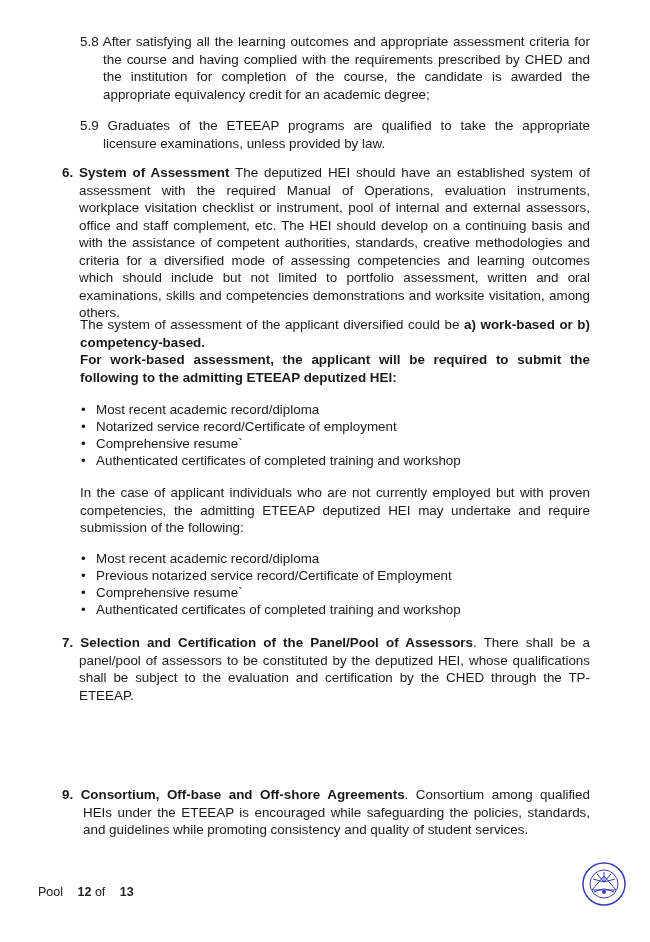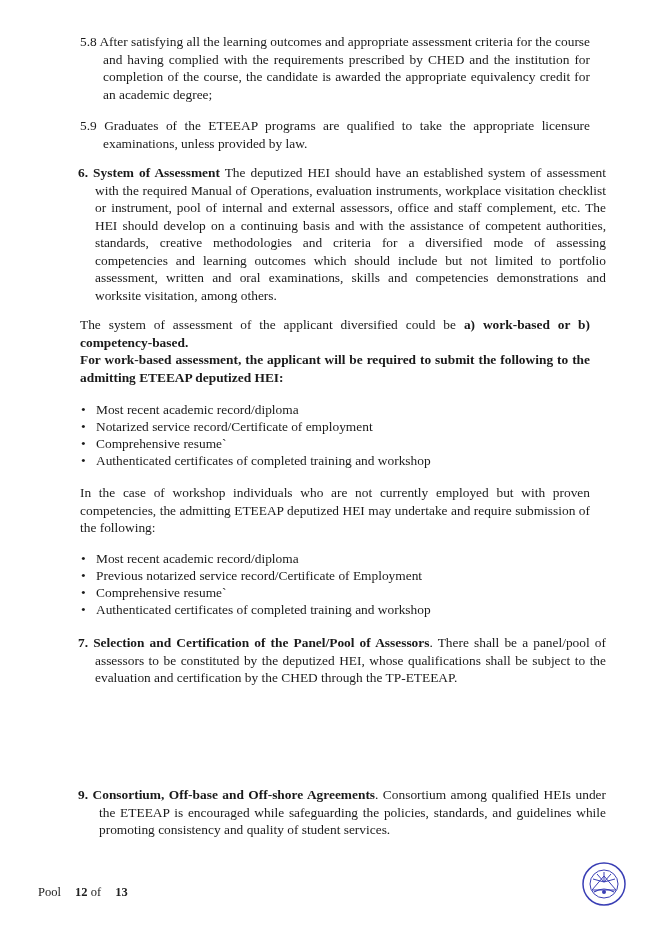--- a/index.html
+++ b/index.html
@@ -1,23 +1,23 @@
 <!DOCTYPE html>
 <html><head>
 <meta charset="utf-8">
 <style>
   html, body { margin: 0; padding: 0; background: #ffffff; }
   body { width: 650px; height: 942px; position: relative; overflow: hidden;
          font-family: "Liberation Sans", sans-serif; color: #1a1a1a; font-size: 13.4px; }
-  .page { position: absolute; left: 0; top: 0; width: 554px; height: 942px; font-family: Liberation Serif, serif; }
+  .page { position: absolute; left: 0; top: 0; width: 554px; height: 942px; }
   .p { position: absolute; left: 80px; width: 510px; line-height: 17.5px; text-align: justify; margin: 0; }
   .sub { position: absolute; left: 80px; width: 510px; line-height: 17.5px; text-align: justify;
          padding-left: 23px; text-indent: -23px; box-sizing: border-box; }
   .num { position: absolute; left: 62px; width: 528px; line-height: 17.5px; text-align: justify;
-         padding-left: 17px; text-indent: -17px; box-sizing: border-box; margin-left: 16px; }
+         padding-left: 17px; text-indent: -17px; box-sizing: border-box; }
   .num.wide { padding-left: 21px; text-indent: -21px; }
   .b { font-weight: bold; }
   ul.bl { position: absolute; left: 80px; width: 510px; margin: 0; padding: 0; list-style: none; }
   ul.bl li { position: relative; padding-left: 16px; line-height: 17px; }
   ul.bl li .dot { position: absolute; left: 1px; top: 0; }
   .footer { position: absolute; left: 38px; top: 885px; font-size: 12.5px; color: #222; }
   .footer b { font-weight: bold; margin-left: 11px; }
   .seal { position: absolute; left: 580px; top: 860px; width: 48px; height: 48px; }
 </style>
 </head>
@@ -44,21 +44,21 @@
 
   <p class="p b" style="top:351px;">For work-based assessment, the applicant will be required to submit the following to the admitting ETEEAP deputized HEI:</p>
 
   <ul class="bl" style="top:401px;">
     <li><span class="dot">•</span><span>Most recent academic record/diploma</span></li>
     <li><span class="dot">•</span><span>Notarized service record/Certificate of employment</span></li>
     <li><span class="dot">•</span><span>Comprehensive resume`</span></li>
     <li><span class="dot">•</span><span>Authenticated certificates of completed training and workshop</span></li>
   </ul>
 
-  <p class="p" style="top:484px;">In the case of workshop individuals who are not currently employed but with proven competencies, the admitting ETEEAP deputized HEI may undertake and require submission of the following:</p>
+  <p class="p" style="top:484px;">In the case of applicant individuals who are not currently employed but with proven competencies, the admitting ETEEAP deputized HEI may undertake and require submission of the following:</p>
 
   <ul class="bl" style="top:550px;">
     <li><span class="dot">•</span><span>Most recent academic record/diploma</span></li>
     <li><span class="dot">•</span><span>Previous notarized service record/Certificate of Employment</span></li>
     <li><span class="dot">•</span><span>Comprehensive resume`</span></li>
     <li><span class="dot">•</span><span>Authenticated certificates of completed training and workshop</span></li>
   </ul>
 
   <div class="num" style="top:634px;">
     <span class="b">7.</span>

